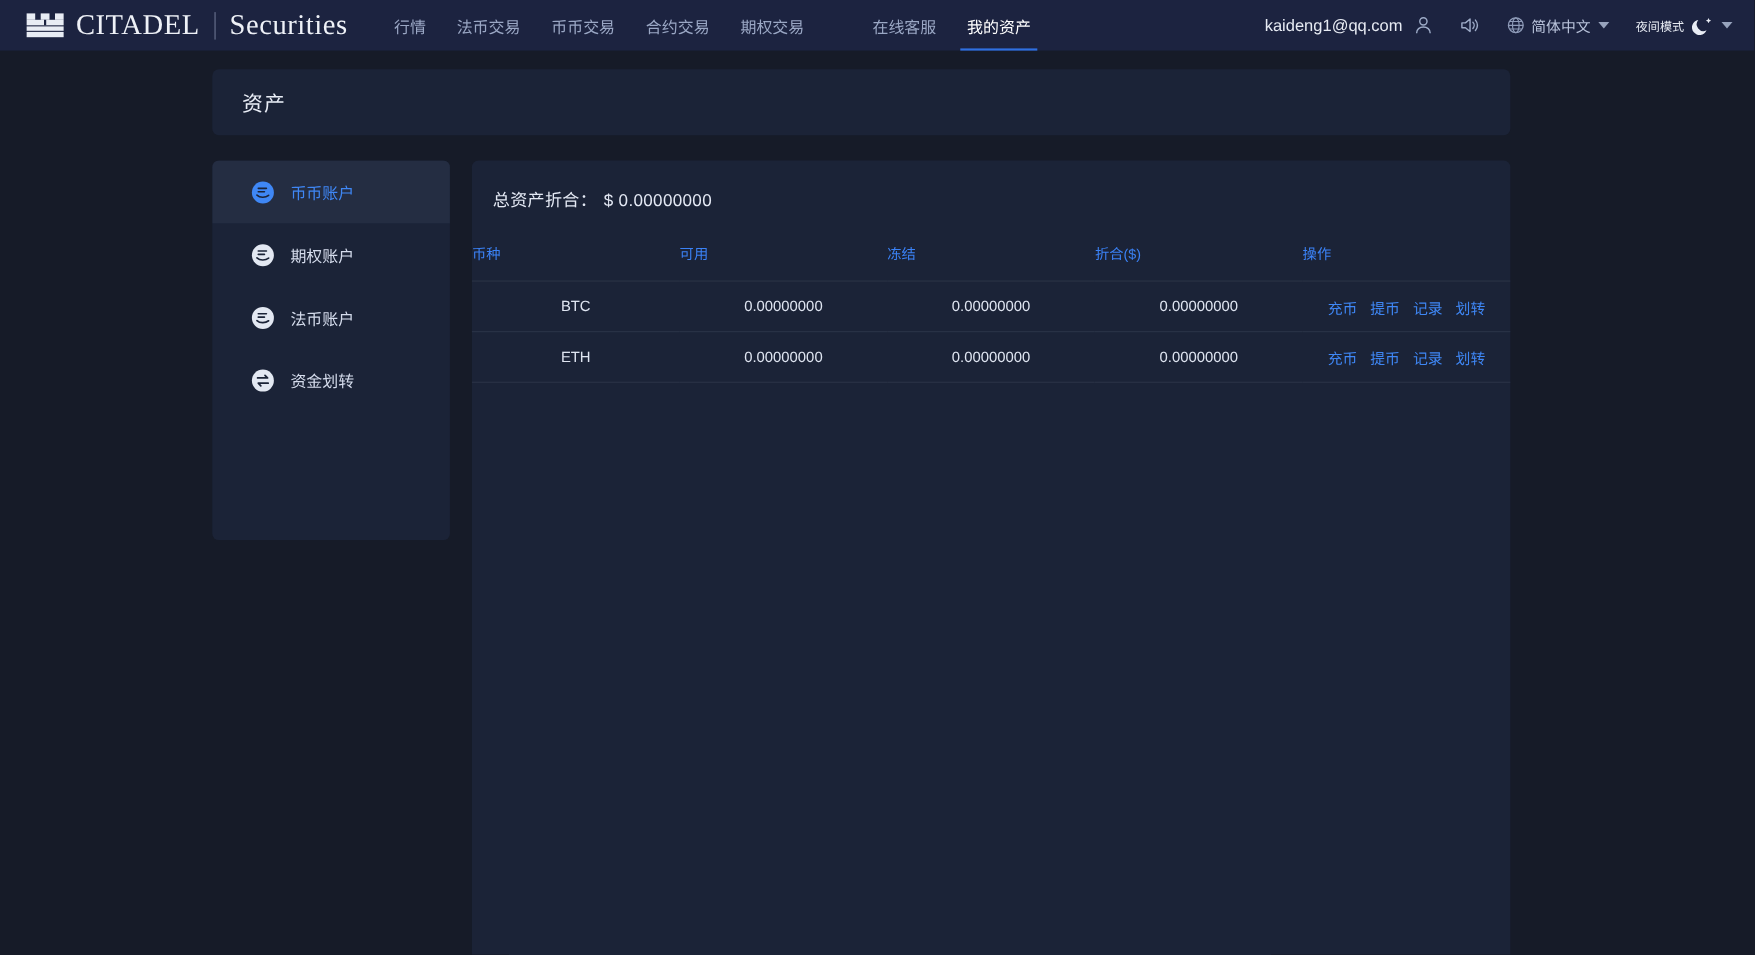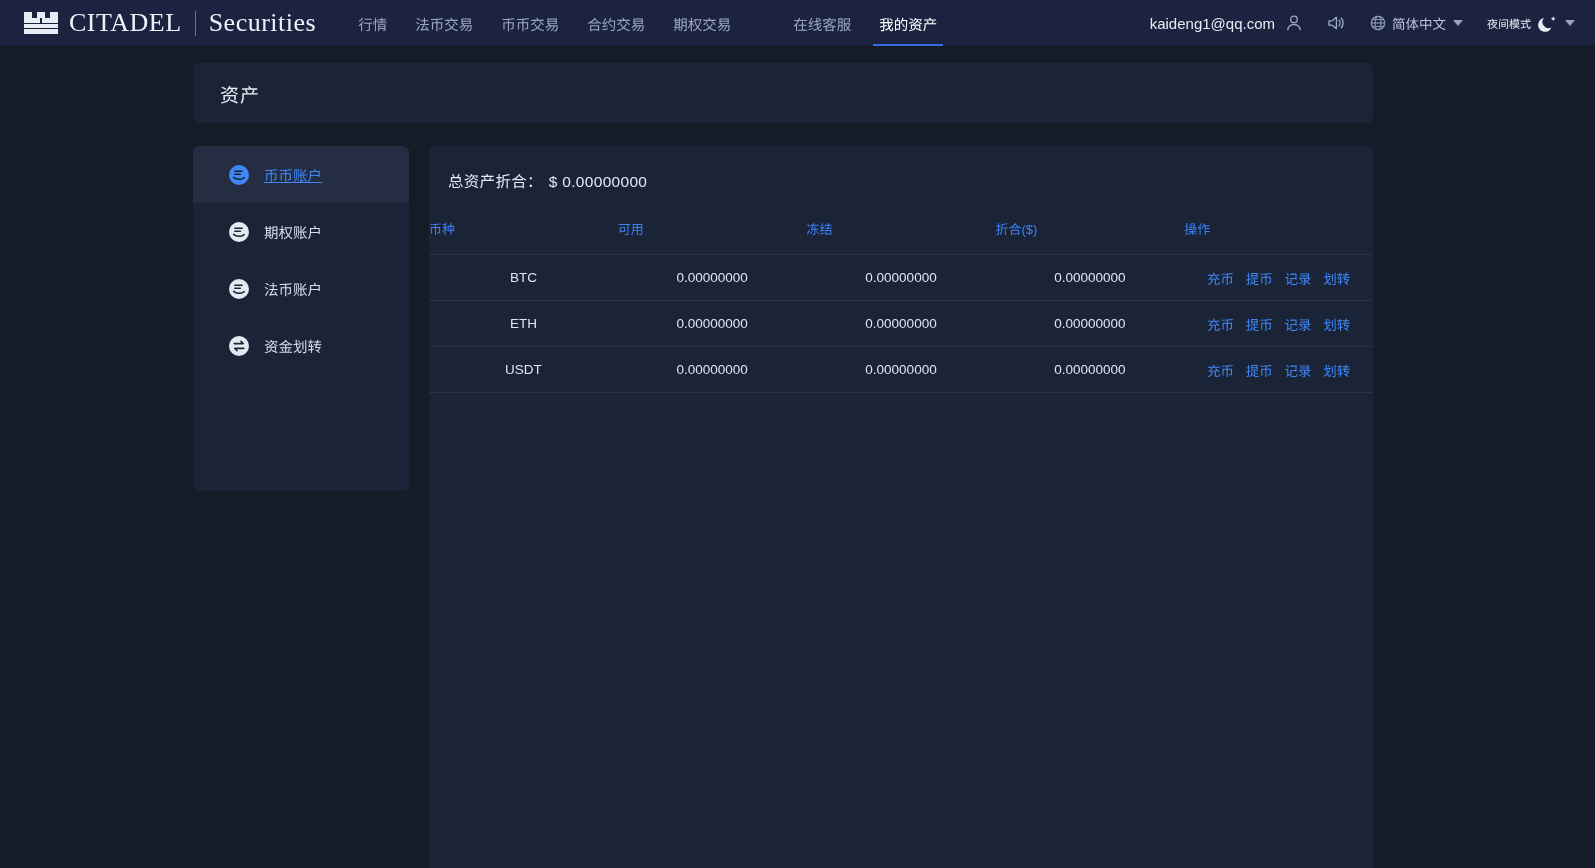--- a/index.html
+++ b/index.html
@@ -142,21 +142,20 @@
     align-items: center;
     height: 57px;
     padding-left: 35px;
     cursor: pointer;
     font-size: 14.5px;
     color: #d5dcec;
   }
   .side-item.active {
     background: #242d42;
     color: #3f87f5;
-    text-decoration: underline;
   }
   .side-icon { width: 22px; height: 22px; margin-right: 14px; flex: none; display: block; }
 
   .content-panel {
     position: absolute;
     left: 429px; top: 100px;
     width: 944px; height: 722px;
     background: #1b2337;
     border-radius: 6px 6px 0 0;
   }
@@ -355,29 +354,17 @@
           <td>0.00000000</td>
           <td>0.00000000</td>
           <td>0.00000000</td>
           <td>
             <span class="act-link">充币</span>
             <span class="act-link">提币</span>
             <span class="act-link">记录</span>
             <span class="act-link">划转</span>
           </td>
         </tr>
-        <tr>
-          <td>USDT</td>
-          <td>0.00000000</td>
-          <td>0.00000000</td>
-          <td>0.00000000</td>
-          <td>
-            <span class="act-link">充币</span>
-            <span class="act-link">提币</span>
-            <span class="act-link">记录</span>
-            <span class="act-link">划转</span>
-          </td>
-        </tr>
       </tbody>
     </table>
 
   </div>
 </div>
 
 </body></html>

